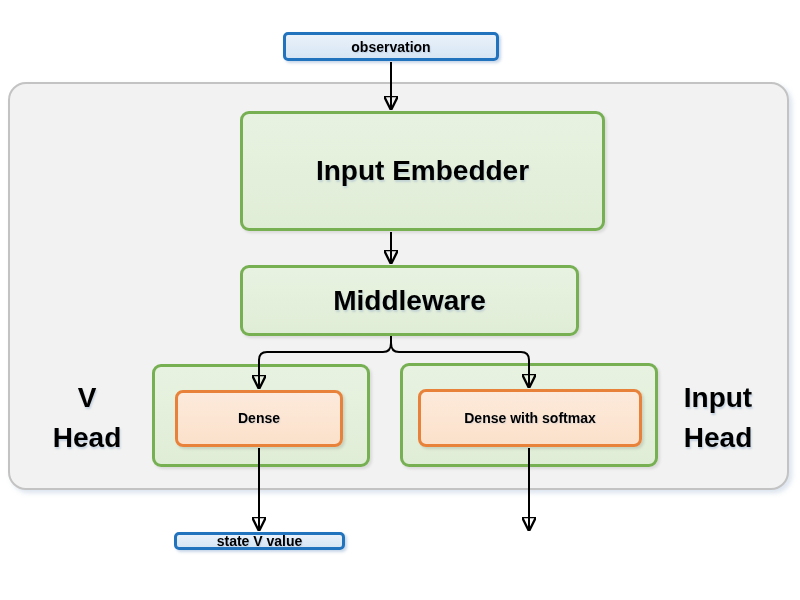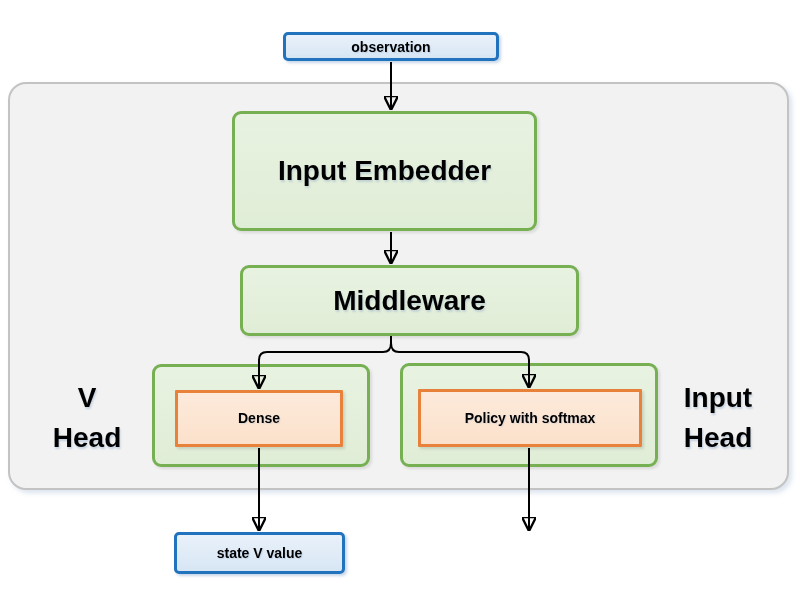--- a/index.html
+++ b/index.html
@@ -25,45 +25,45 @@
   .blue-box {
     background: linear-gradient(180deg, #e9f1fa 0%, #d7e6f4 100%);
     border: 3px solid #2173bd;
     border-radius: 5px;
     box-shadow: 2px 2px 3px rgba(130,165,205,0.45);
     display: flex; align-items: center; justify-content: center;
     font-weight: bold; font-size: 14px; color: #000;
     text-shadow: 1px 1px 1px rgba(160,185,215,0.45);
   }
   .obs-box  { left: 283px; top: 32px;  width: 216px; height: 29px; }
-  .out-left { left: 174px; top: 532px; width: 171px; height: 42px; }
+  .out-left { left: 174px; top: 532px; width: 171px; height: 18px; }
   .out-right{ left: 443px; top: 532px; width: 172px; height: 29px; }
 
   
   .green-box {
     background: linear-gradient(180deg, #e8f2e1 0%, #e0edd6 100%);
     border: 3px solid #76b053;
     border-radius: 9px;
     box-shadow: 2px 2px 3px rgba(0,0,0,0.10);
   }
   .big-label {
     display: flex; align-items: center; justify-content: center;
     font-weight: bold; font-size: 28px; color: #000;
     text-shadow: 1px 2px 2px rgba(150,175,205,0.45);
   }
-  .embedder-box   { left: 232px; top: 111px; width: 305px; height: 120px; }
+  .embedder-box   { left: 240px; top: 111px; width: 365px; height: 120px; }
   .middleware-box { left: 240px; top: 265px; width: 339px; height: 71px;  }
   .vhead-box      { left: 152px; top: 364px; width: 218px; height: 103px; }
   .phead-box      { left: 400px; top: 363px; width: 258px; height: 104px; }
 
   
   .orange-box {
     background: linear-gradient(180deg, #fdeadb 0%, #fbe1cb 100%);
     border: 3px solid #e8823a;
-    border-radius: 1px;
+    border-radius: 8px;
     box-shadow: 2px 2px 3px rgba(0,0,0,0.12);
     display: flex; flex-direction: column;
     align-items: center; justify-content: center;
     color: #000; font-size: 15px; line-height: 19px;
     text-shadow: 1px 1px 1px rgba(170,190,215,0.35);
   }
   .orange-box .layer-name { font-weight: bold; font-size: 14px; }
   .dense-box   { left: 175px; top: 390px; width: 168px; height: 57px; }
   .softmax-box { left: 418px; top: 389px; width: 224px; height: 58px; }
 
@@ -104,21 +104,21 @@
     <span>Middleware</span>
   </div>
 
   <div class="abs green-box vhead-box"></div>
   <div class="abs orange-box dense-box">
     <span class="layer-name">Dense</span>
   </div>
 
   <div class="abs green-box phead-box"></div>
   <div class="abs orange-box softmax-box">
-    <span class="layer-name">Policy with softmax</span>
+    <span class="layer-name">Dense with softmax</span>
   </div>
 
   <div class="abs head-title vhead-title">
     <span>V</span>
     <span>Head</span>
   </div>
   <div class="abs head-title phead-title">
     <span>Input</span>
     <span>Head</span>
   </div>

